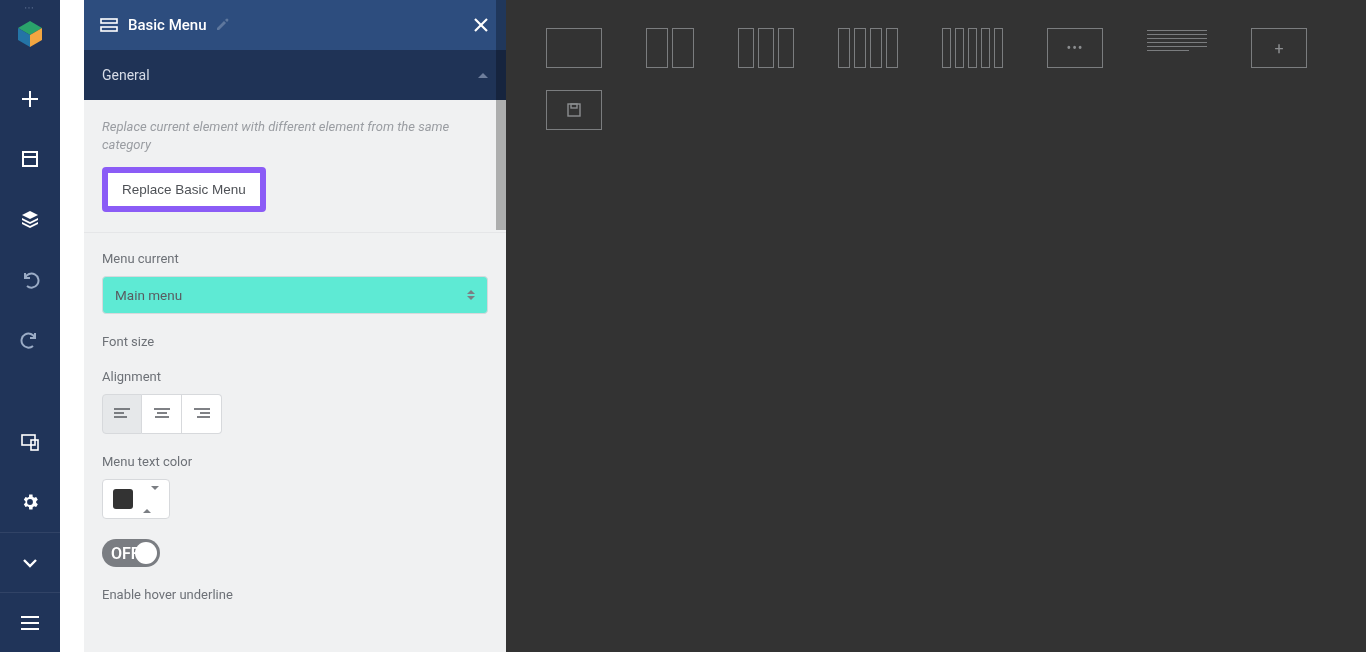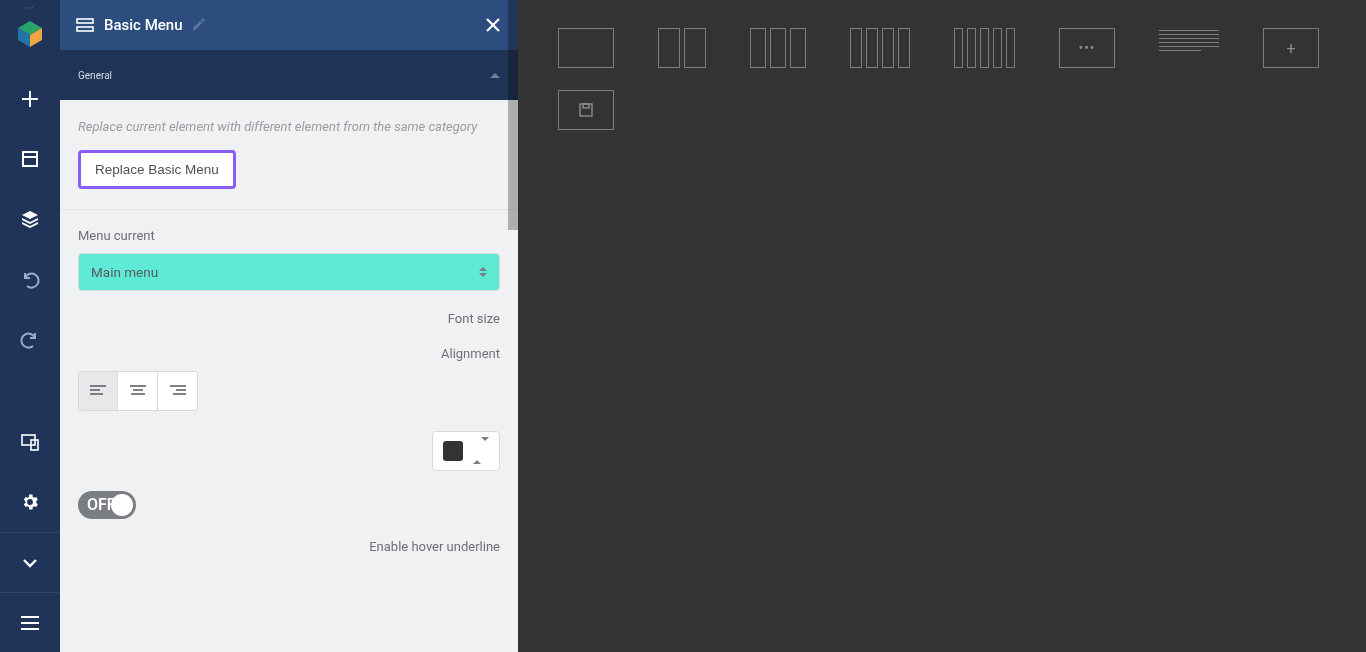--- a/index.html
+++ b/index.html
@@ -20,62 +20,63 @@
     display: flex; align-items: center; justify-content: center;
     cursor: pointer;
   }
   .nav-rail .rail-bottom {
     position: absolute; bottom: 0; width: 60px;
     display: flex; flex-direction: column;
   }
 
   
   .panel {
-    width: 458px; height: 100%;
+    width: 422px; height: 100%;
     background: #f0f1f2;
     display: flex; flex-direction: column;
     position: relative;
+    margin-left: 24px;
   }
   .panel-header {
     height: 50px; background: #2d4d7e;
     display: flex; align-items: center; padding: 0 16px;
     color: #fff;
   }
   .panel-header .title-icon { margin-right: 10px; }
   .panel-header .title { font-size: 15px; font-weight: 500; flex: none; }
   .panel-header .edit-icon { margin-left: 8px; opacity: .4; }
   .panel-header .spacer { flex: 1; }
   .panel-header .close { cursor: pointer; }
 
   .section-header {
     height: 50px; background: #1f3356;
     display: flex; align-items: center; padding: 0 18px;
-    color: #d6dce7; font-size: 10px; cursor: pointer;
+    color: #d6dce7; font-size: 14px; cursor: pointer;
     position: relative;
   }
   .section-header .caret {
     position: absolute; right: 18px; width: 0; height: 0;
     border-left: 5px solid transparent;
     border-right: 5px solid transparent;
     border-bottom: 5px solid #6e7e9b;
   }
 
   .panel-body {
     flex: 1; overflow-y: auto; padding: 0; border-radius: 21px;
   }
   .block { padding: 18px 18px 20px 18px; border-bottom: 1px solid #e5e6e8; }
   .block:last-child { border-bottom: none; }
   .hint { color: #9a9da2; font-style: italic; font-size: 13px; line-height: 1.35; margin-bottom: 14px; }
   .btn {
-    background: #fff; border: 3px solid #8b5cf6; border-radius: 4px;
+    background: #fff; border: 6px solid #8b5cf6; border-radius: 4px;
     padding: 9px 14px; font-size: 13.5px; cursor: pointer;
     color: #4e5156;
   }
   .field-label { font-size: 13px; color: #6d7177; margin-bottom: 10px; }
-  .field + .field { margin-top: 20px; text-align: right; }
+  .field + .field { margin-top: 20px; }
   .select, .text-input {
     width: 100%; height: 38px; background: #5eead4; border: 1px solid #d7d9dc;
     border-radius: 4px; padding: 0 12px; font-size: 13.5px; color: #595c61;
     display: flex; align-items: center; position: relative;
   }
   .select .updown {
     position: absolute; right: 12px; top: 50%; transform: translateY(-50%);
     display: flex; flex-direction: column; gap: 2px;
   }
   .updown span {
@@ -297,20 +298,21 @@
             <svg width="16" height="12" viewBox="0 0 16 12" stroke="#5f6267" stroke-width="1.6">
                 <line x1="0" y1="1" x2="16" y2="1"></line>
                 <line x1="6" y1="5" x2="16" y2="5"></line>
                 <line x1="3" y1="9" x2="16" y2="9"></line>
               </svg>
           </div>
         </div>
       </div>
 
       <div class="field">
+        <div class="field-label">Menu text color</div>
         <div class="color-chip">
           <span class="swatch"></span>
           <span class="updown"><span class="u"></span><span class="d"></span></span>
         </div>
       </div>
 
       <div class="field">
         <div class="toggle">
           <span class="lbl">OFF</span>
           <span class="knob"></span>

